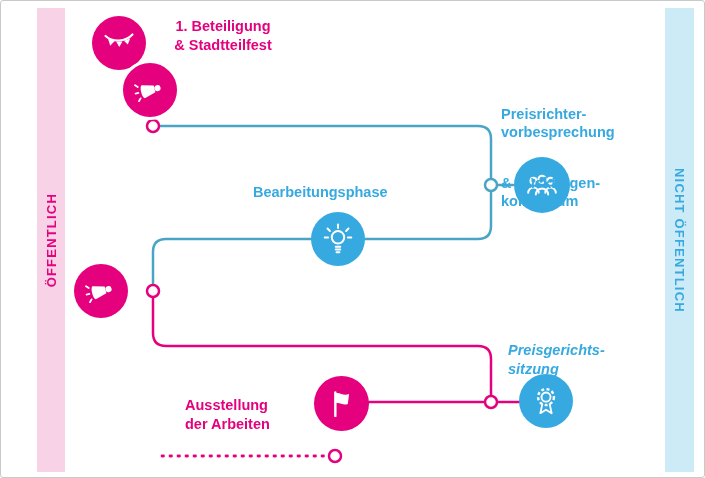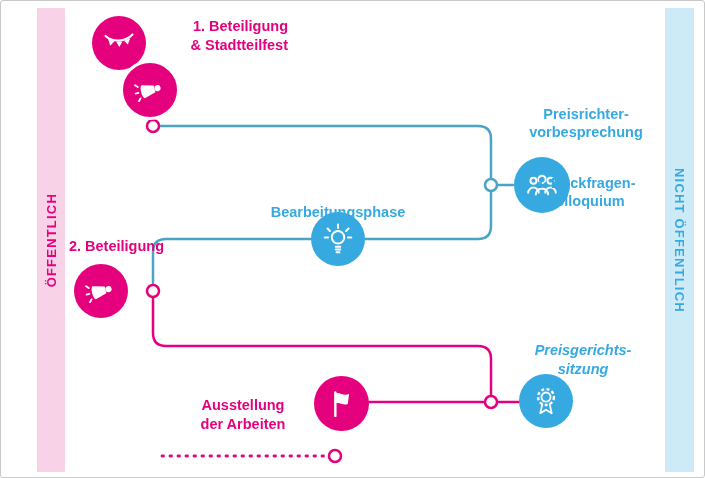--- a/index.html
+++ b/index.html
@@ -32,22 +32,22 @@
   .c-pink { background:#e5007e; }
   .c-blue { background:#36a9e0; }
   .ring-white { border:3px solid #ffffff; }
 
   .label {
     position:absolute; font-weight:700; font-size:14.5px; line-height:19px;
     white-space:pre-line; z-index:3;
   }
   .t-pink { color:#e5007e; }
   .t-blue { color:#36a9e0; }
-  .ta-c { text-align:center; }
-  .ta-l { text-align:right; }
+  .ta-c { }
+  .ta-l { text-align:center; }
 </style>
 </head>
 <body>
 
 <div class="canvas">
 
   <div class="band band-left">
     <span class="band-text">ÖFFENTLICH</span>
   </div>
   <div class="band band-right">
@@ -105,38 +105,37 @@
         <circle cx="6.3" cy="9.2" r="2"></circle>
         <circle cx="17.7" cy="9.2" r="2"></circle>
         <path d="M2.8,17.2 a3.5,3.5 0 0 1 7,0"></path>
         <path d="M14.2,17.2 a3.5,3.5 0 0 1 7,0"></path>
         <circle cx="12" cy="8.2" r="2.4"></circle>
         <path d="M7.9,18.4 a4.1,4.1 0 0 1 8.2,0"></path>
       </g>
     </svg>
   </div>
 
-  <div class="label t-blue ta-c" style="left:252px; top:182px; width:170px;margin-top:20px;">Bearbeitungsphase</div>
+  <div class="label t-blue ta-c" style="left:252px; top:182px; width:170px;">Bearbeitungsphase</div>
   <div class="icon-circle c-blue" style="left:310px; top:211px; width:54px; height:54px;">
     <svg viewBox="0 0 24 24" width="34" height="34">
       <g stroke="#fff" stroke-width="1.4" fill="none" stroke-linecap="round">
         <circle cx="12" cy="10.8" r="4.4"></circle>
         <path d="M12,1.8 V4.2"></path>
         <path d="M4.6,4.6 L6.3,6.3"></path>
         <path d="M19.4,4.6 L17.7,6.3"></path>
         <path d="M2.6,11 H5"></path>
         <path d="M19,11 H21.4"></path>
         <path d="M10.4,17.4 h3.2"></path>
         <path d="M10.4,19.4 h3.2"></path>
         <path d="M11,21.4 h2"></path>
       </g>
     </svg>
   </div>
 
-  <div class="label t-pink ta-l" style="left:53px; top:236px; width:110px;">2. Beteiligung</div>
   <div class="icon-circle c-pink" style="left:73px; top:263px; width:54px; height:54px;">
     <svg viewBox="0 0 24 24" width="32" height="32">
       <g transform="rotate(-14 12 12)">
         <path d="M6.8,7 C5.9,7 5.2,9.2 5.2,12 C5.2,14.8 5.9,17 6.8,17 L15.5,14.6 L15.5,9.4 Z" fill="#fff"></path>
         <rect x="15.5" y="9.7" width="4.6" height="4.6" rx="2.2" fill="#fff"></rect>
         <path d="M3.6,7.6 L2,5.9 M3,12 L0.9,12 M3.6,16.4 L2,18.1" stroke="#fff" stroke-width="1.4" stroke-linecap="round"></path>
       </g>
     </svg>
   </div>
 

